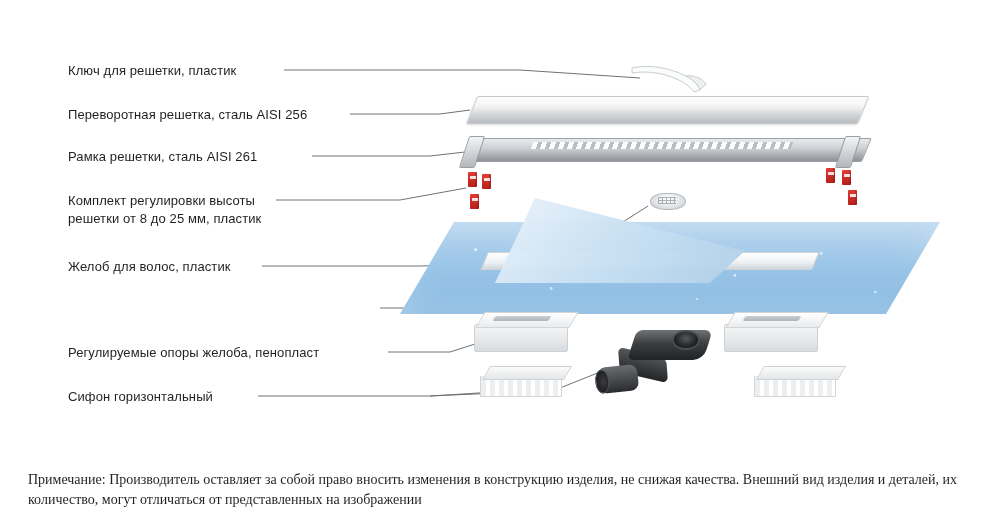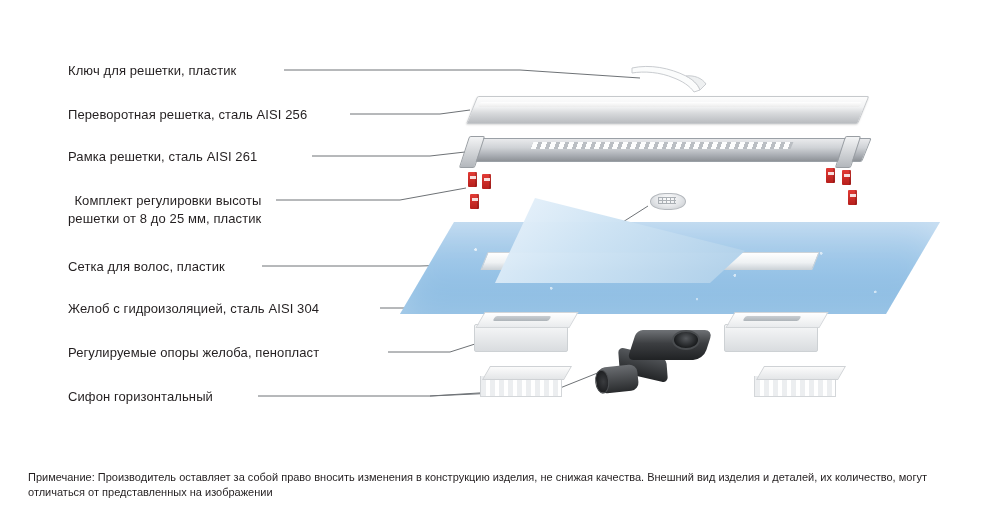--- a/index.html
+++ b/index.html
@@ -23,23 +23,24 @@
     color: #231f20;
     line-height: 1.35;
     white-space: pre-line;
     letter-spacing: .1px;
   }
   .note {
     position: absolute;
     left: 28px;
     top: 470px;
     width: 950px;
-    font-size: 11px;
+    font-size: 14px;
     color: #231f20;
     line-height: 1.4;
+    font-family: Liberation Serif, serif;
   }
   svg.leaders {
     position: absolute;
     left: 0; top: 0;
     width: 1000px;
     height: 518px;
     pointer-events: none;
   }
 
   
@@ -263,24 +264,23 @@
       <path d="M380 308 L460 308 L500 300"></path>
       <path d="M388 352 L450 352 L500 336"></path>
       <path d="M258 396 L430 396 L520 392"></path>
       <path d="M430 396 L560 388 L600 372"></path>
     </g>
   </svg>
 
   <div class="label" style="left:68px; top:62px;">Ключ для решетки, пластик</div>
   <div class="label" style="left:68px; top:106px;">Переворотная решетка, сталь AISI 256</div>
   <div class="label" style="left:68px; top:148px;">Рамка решетки, сталь AISI 261</div>
-  <div class="label" style="left:68px; top:192px;text-align:right;">Комплект регулировки высоты
+  <div class="label" style="left:68px; top:192px;">Комплект регулировки высоты
 решетки от 8 до 25 мм, пластик</div>
-  <div class="label" style="left:68px; top:258px;">Сетка для волос, пластик</div>
-  <div class="label" style="left:68px; top:300px;">Желоб с гидроизоляцией, сталь AISI 304</div>
+  <div class="label" style="left:68px; top:258px;">Желоб для волос, пластик</div>
   <div class="label" style="left:68px; top:344px;">Регулируемые опоры желоба, пенопласт</div>
   <div class="label" style="left:68px; top:388px;">Сифон горизонтальный</div>
 
   <div class="part" id="part-key">
     <svg width="80" height="34" viewBox="0 0 80 34">
       <path d="M2 6 C20 2 40 6 56 14 C62 17 68 22 70 28 L64 30 C60 24 52 19 44 16 C30 10 14 9 2 11 Z" fill="#fbfcfc" stroke="#c9ccd0" stroke-width="1"></path>
       <path d="M56 14 C64 13 72 16 76 22 L70 28 C68 22 62 17 56 14 Z" fill="#eef0f1" stroke="#c9ccd0" stroke-width="1"></path>
     </svg>
   </div>
 

